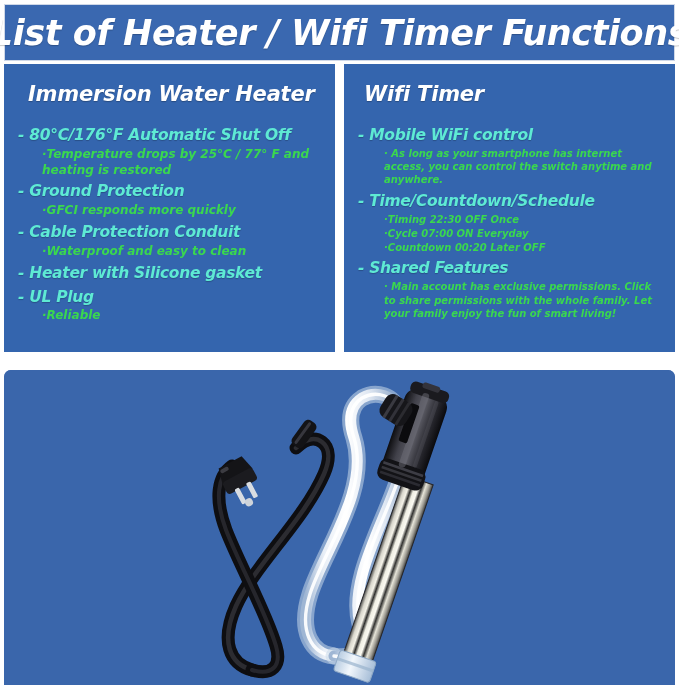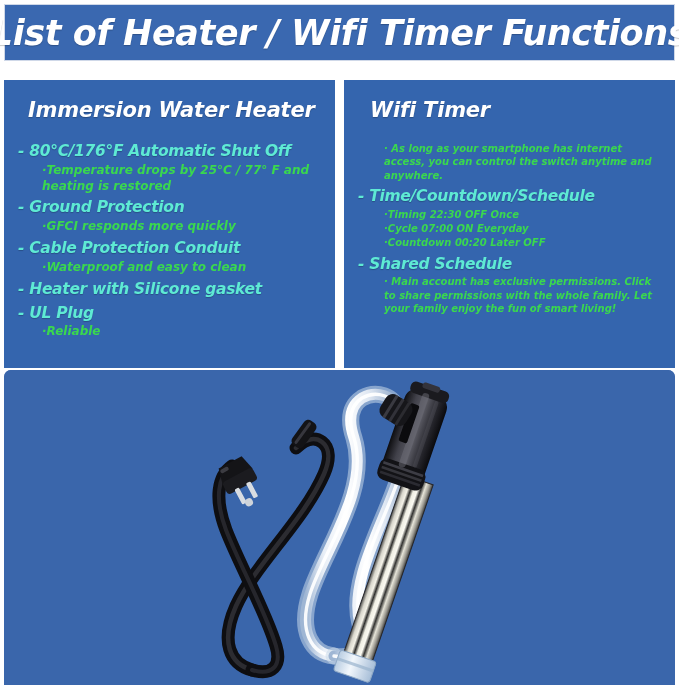--- a/index.html
+++ b/index.html
@@ -41,40 +41,40 @@
     font-weight: bold;
     font-style: italic;
     letter-spacing: -0.4px;
     white-space: nowrap;
     text-shadow: 0 1px 1px rgba(0,0,0,0.22);
   }
 
   
   .panel {
     position: absolute;
-    top: 80px;
+    top: 64px;
     height: 288px;
     background: #3465ae;
     box-sizing: border-box;
     padding: 14px 12px 8px 14px;
     overflow: hidden;
   }
   .panel-left  { left: 4px;   width: 331px; }
   .panel-right { left: 344px; width: 331px; }
 
   .panel-heading {
     color: #ffffff;
     font-size: 21px;
     font-weight: bold;
     font-style: italic;
     margin: 4px 0 20px 10px;
     text-shadow: 0 1px 1px rgba(0,0,0,0.25);
     letter-spacing: -0.2px;
   }
-  .panel-right .panel-heading { margin-left: 12px; }
+  .panel-right .panel-heading { margin-left: 6px; }
 
   .feature {
     margin: 0 0 2px 0;
   }
   .feature-title {
     color: #5eead4;
     font-size: 15.5px;
     font-weight: bold;
     font-style: italic;
     letter-spacing: -0.3px;
@@ -147,32 +147,33 @@
       <div class="feature-title">- UL Plug</div>
       <div class="feature-sub">·Reliable</div>
     </div>
 
   </div>
 
   <div class="panel panel-right">
     <div class="panel-heading">Wifi Timer</div>
 
     <div class="feature">
+      <div class="feature-title">- Mobile WiFi control</div>
       <div class="feature-sub">· As long as your smartphone has internet access, you can control the switch anytime and anywhere.</div>
     </div>
 
     <div class="feature">
       <div class="feature-title">- Time/Countdown/Schedule</div>
       <div class="feature-sub">·Timing 22:30 OFF Once</div>
       <div class="feature-sub">·Cycle 07:00 ON Everyday</div>
       <div class="feature-sub">·Countdown 00:20 Later OFF</div>
     </div>
 
     <div class="feature">
-      <div class="feature-title">- Shared Schedule</div>
+      <div class="feature-title">- Shared Features</div>
       <div class="feature-sub">· Main account has exclusive permissions. Click to share permissions   with the whole family. Let your family enjoy the fun of smart living!</div>
     </div>
   </div>
 
   <div class="photo-panel">
     <svg class="photo-svg" viewBox="0 0 671 315">
       <defs>
         <linearGradient id="steelGrad" x1="0" y1="0" x2="1" y2="0">
           <stop offset="0%" stop-color="#4a4a48"></stop>
           <stop offset="12%" stop-color="#d9d7cd"></stop>

